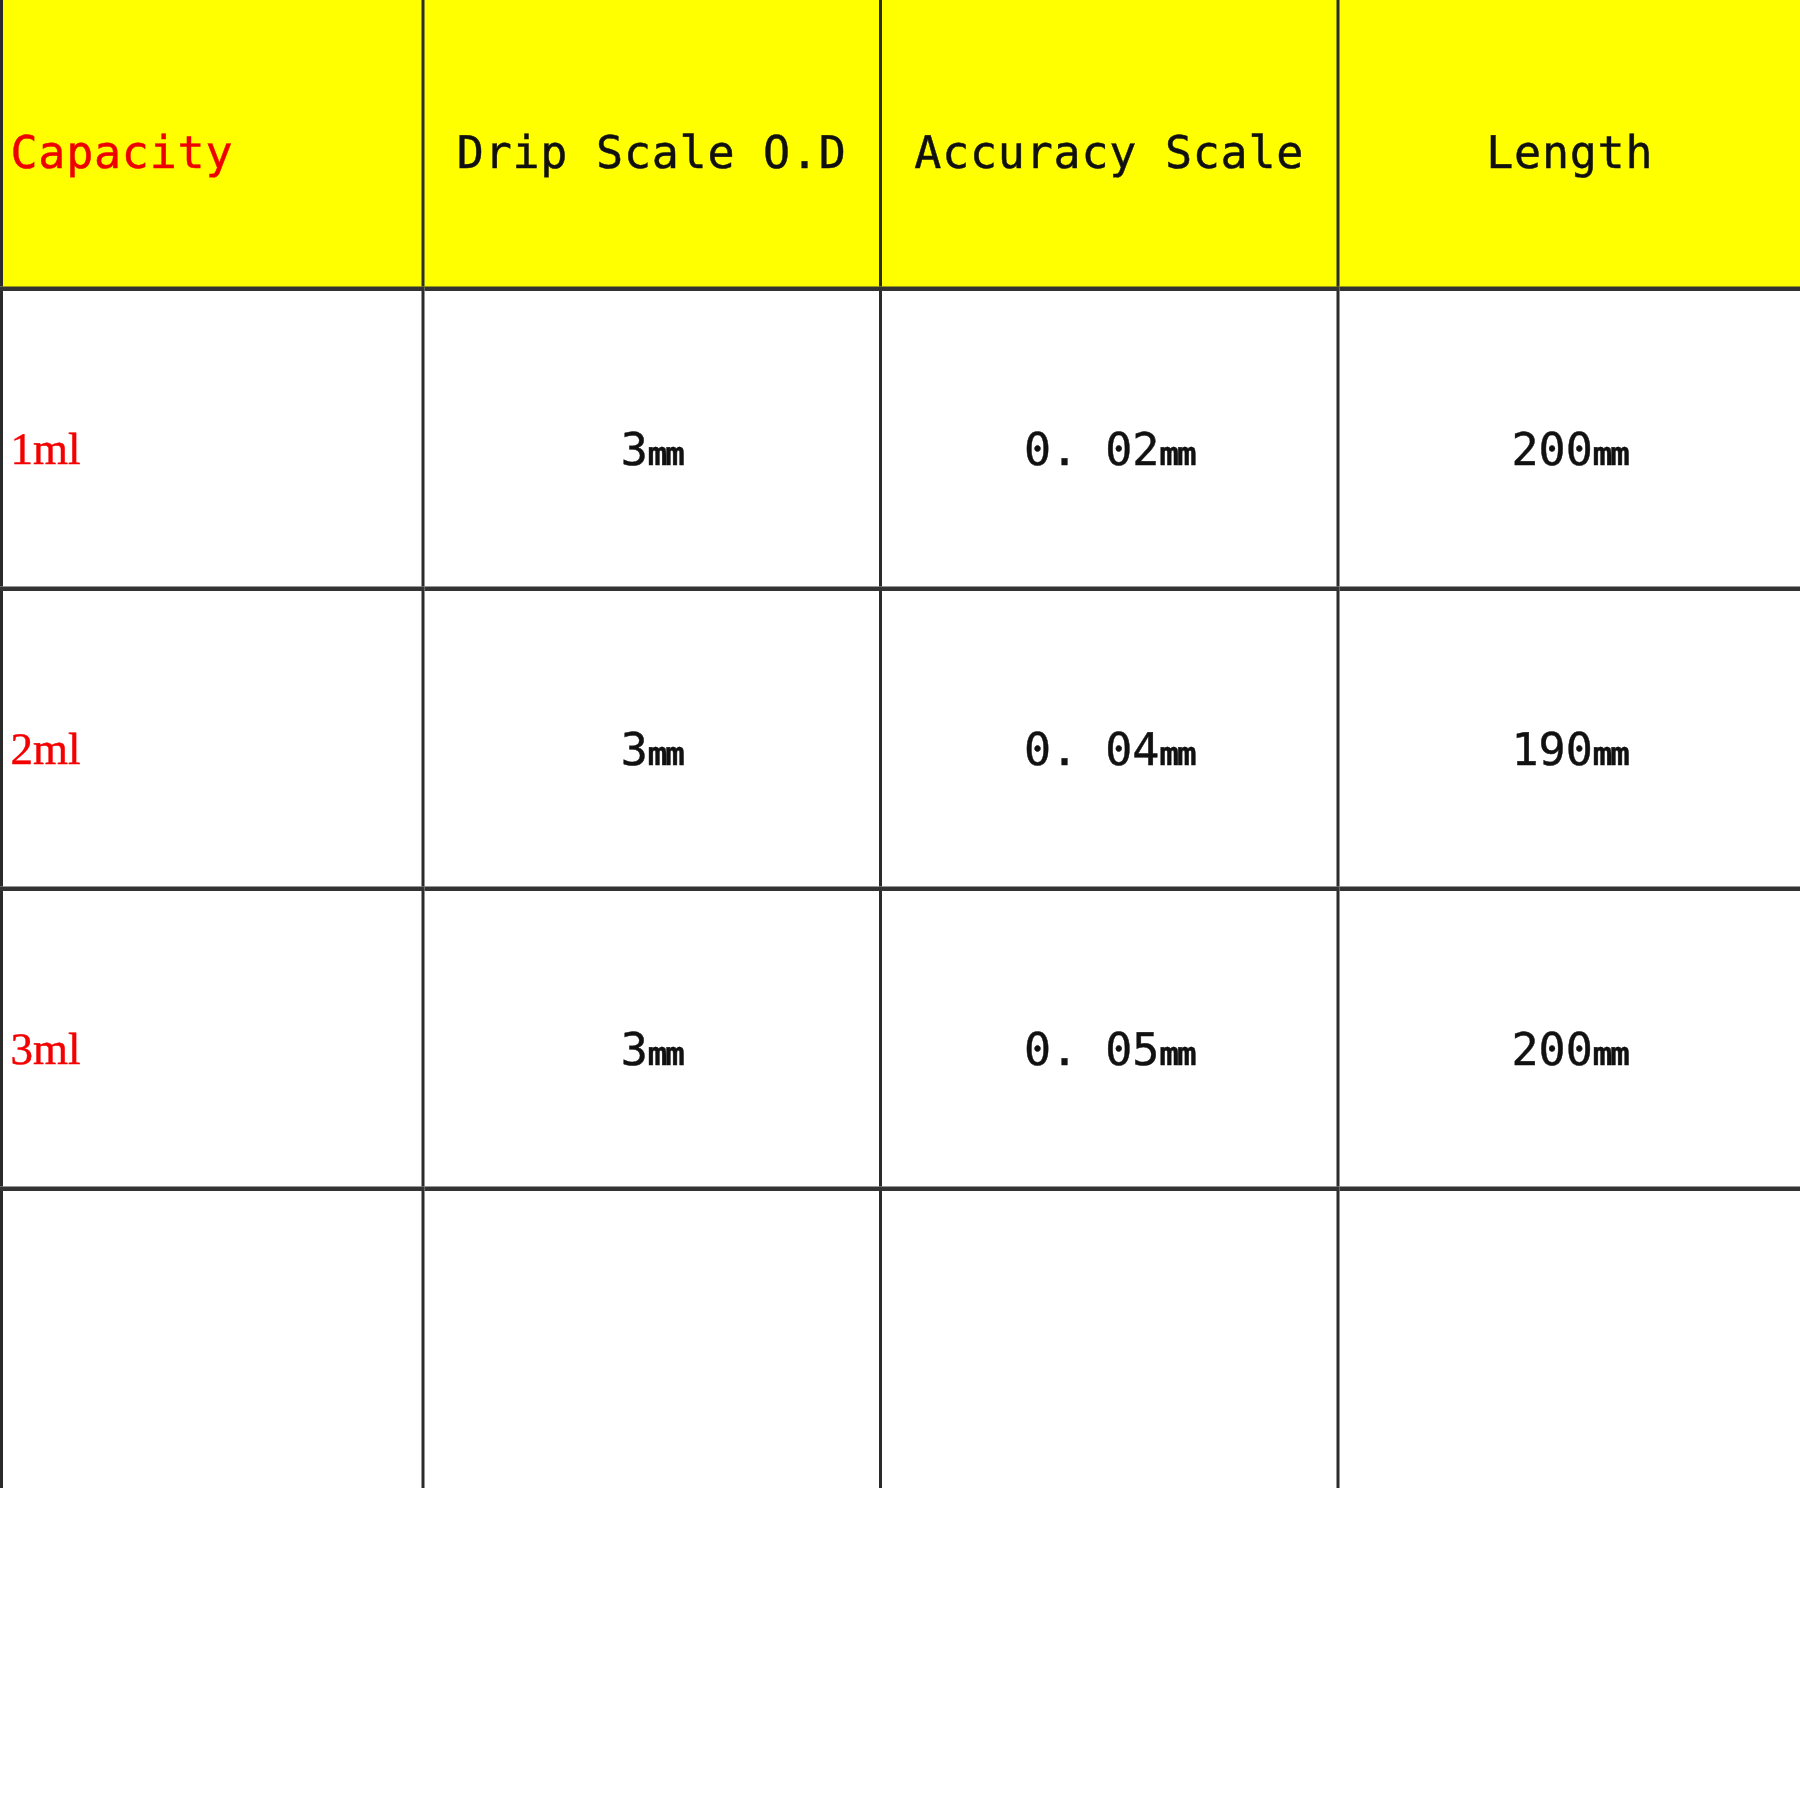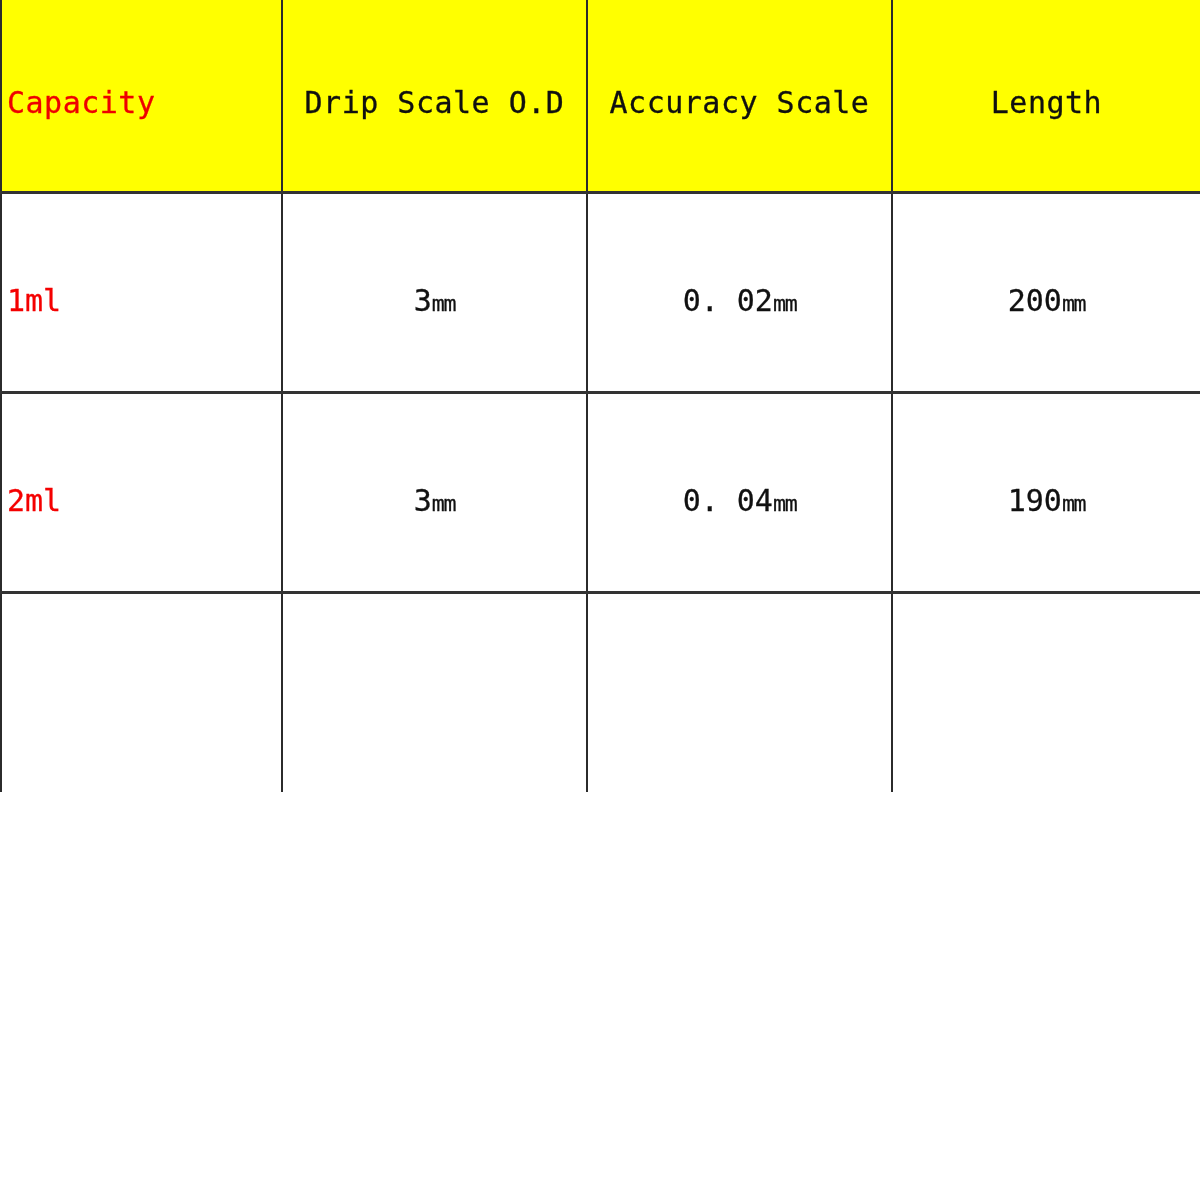--- a/index.html
+++ b/index.html
@@ -76,34 +76,36 @@
   tbody td {
     background: #ffffff;
     font-size: 30px;
     font-weight: bold;
     -webkit-text-stroke: 0.3px currentColor;
   }
   td.cap-cell {
     color: #f40000;
     text-align: left;
     padding-left: 1px;
+    font-family: Liberation Serif, serif;
   }
   td.val-cell {
     color: #111111;
     text-align: center;
   }
   tbody td .bcell {
     display: block;
     padding-top: 16px;
   }
 
   
   .unit {
     font-size: 0.72em;
     letter-spacing: -0.06em;
+    font-weight: bold;
   }
 
   
   #partial-row td {
     height: 8px;
     border-bottom: none;
     border-top: none;
     background: #ffffff;
   }
 </style>
@@ -160,20 +162,34 @@
         <span class="bcell"><span>3</span><span class="unit">mm</span></span>
       </td>
       <td class="val-cell">
         <span class="bcell"><span>0. 04</span><span class="unit">mm</span></span>
       </td>
       <td class="val-cell">
         <span class="bcell"><span>190</span><span class="unit">mm</span></span>
       </td>
     </tr>
 
+    <tr>
+      <td class="cap-cell">
+        <span class="bcell">3ml</span>
+      </td>
+      <td class="val-cell">
+        <span class="bcell"><span>3</span><span class="unit">mm</span></span>
+      </td>
+      <td class="val-cell">
+        <span class="bcell"><span>0. 05</span><span class="unit">mm</span></span>
+      </td>
+      <td class="val-cell">
+        <span class="bcell"><span>200</span><span class="unit">mm</span></span>
+      </td>
+    </tr>
 
 
 
     <tr id="partial-row">
       <td></td>
       <td></td>
       <td></td>
       <td></td>
     </tr>
 

